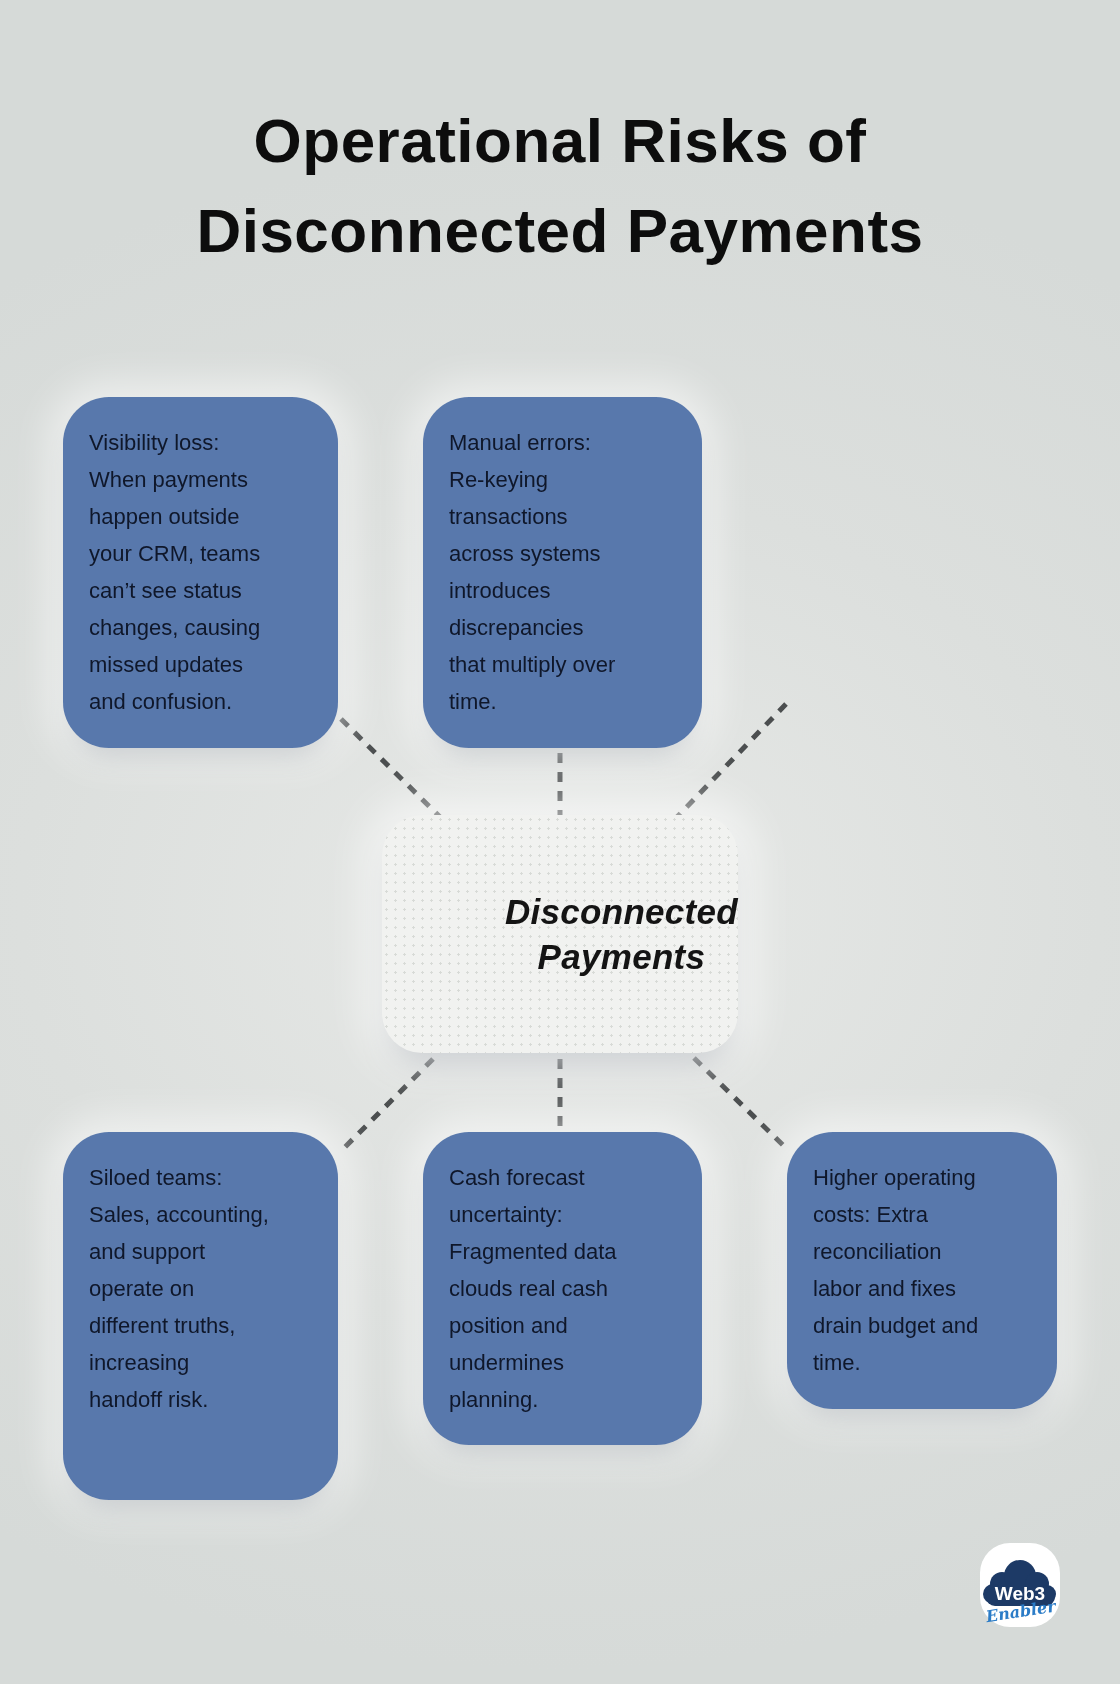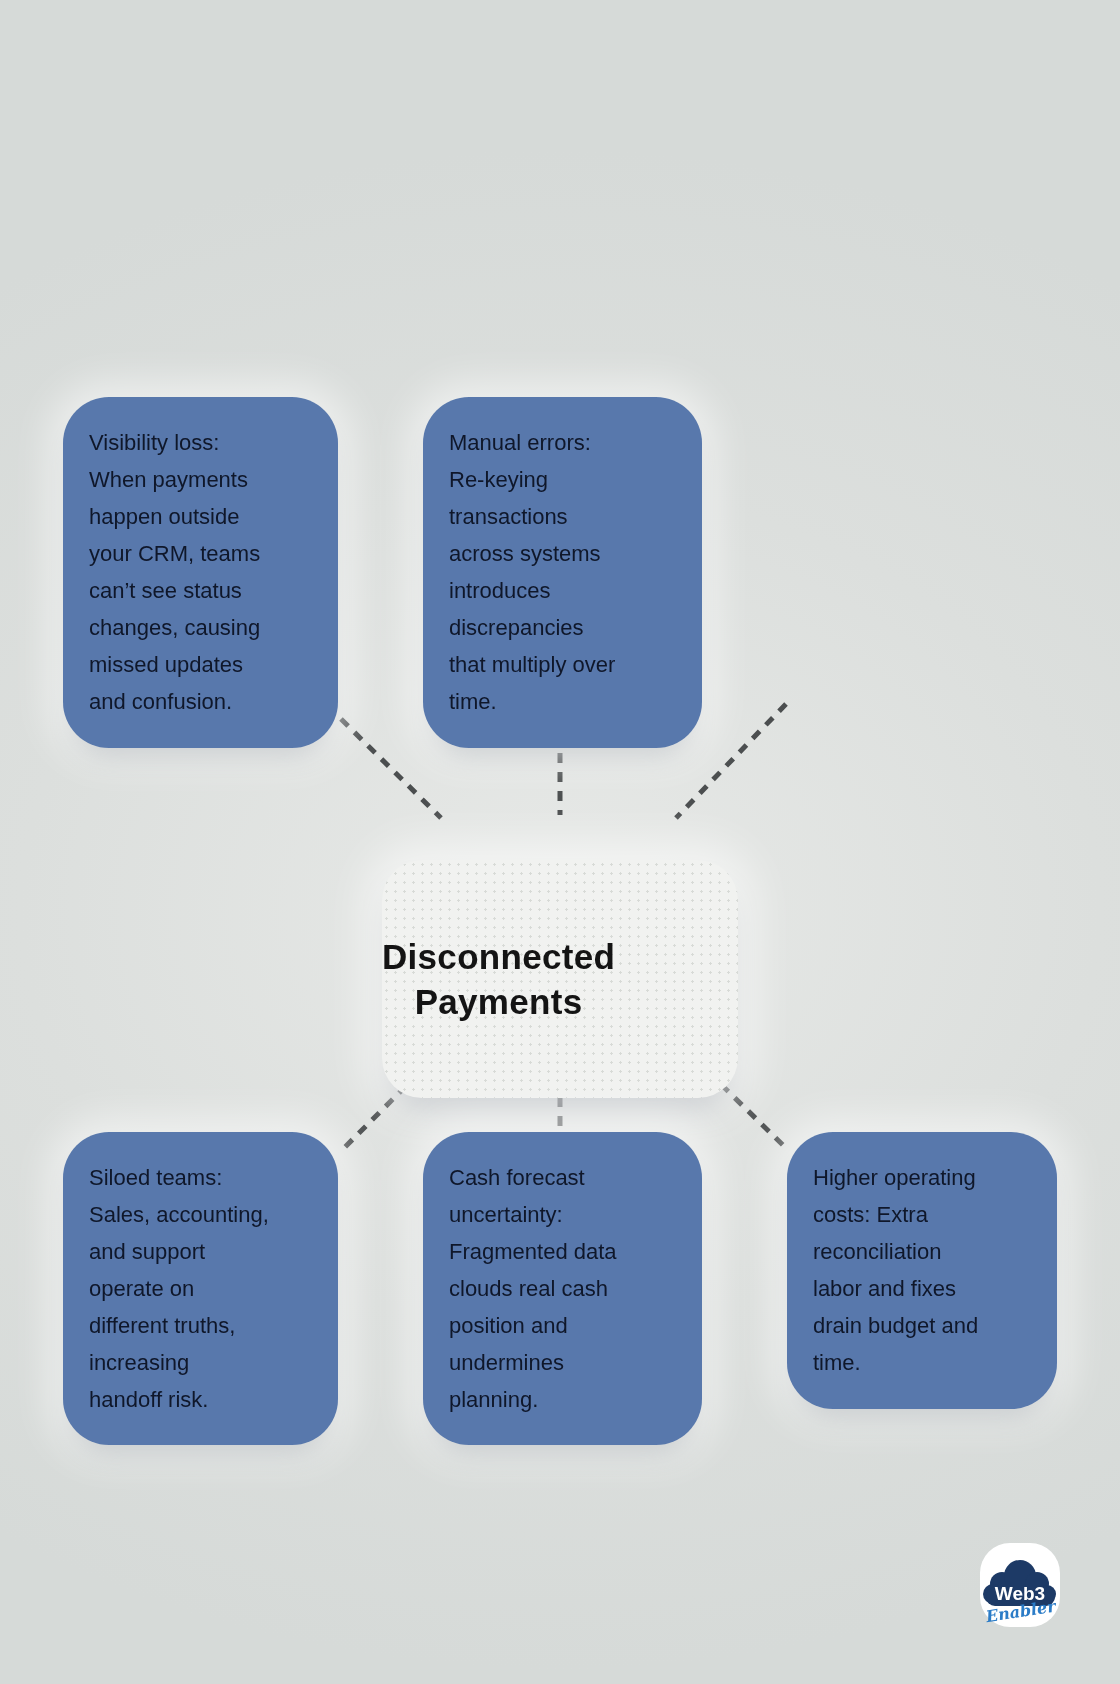--- a/index.html
+++ b/index.html
@@ -33,48 +33,51 @@
   }
   .risk-box p{
     margin:0;
     color:#0f172a;
     font-size:22px;line-height:37px;
     white-space:pre-line;
   }
   .pos-top-left{left:63px;top:397px;width:275px;height:351px;}
   .pos-top-middle{left:423px;top:397px;width:279px;height:351px;}
   .pos-top-right{left:787px;top:397px;width:278px;height:311px;}
-  .pos-bottom-left{left:63px;top:1132px;width:275px;height:313px;}
+  .pos-bottom-left{left:63px;top:1132px;width:275px;height:368px;}
   .pos-bottom-middle{left:423px;top:1132px;width:279px;height:313px;}
   .pos-bottom-right{left:787px;top:1132px;width:270px;height:277px;}
   .center-node{
-    position:absolute;left:382px;top:860px;width:356px;height:238px;
+    position:absolute;left:382px;top:815px;width:356px;height:238px;
     background-color:#f1f2f0;
     background-image:radial-gradient(rgba(150,156,150,0.28) 1.2px, transparent 1.4px);
     background-size:9px 9px;
     border-radius:40px;
-    display:flex;align-items:center;justify-content:flex-start;
+    display:flex;align-items:center;justify-content:flex-end;
     box-shadow:0 0 40px 18px rgba(255,255,255,0.55), 0 20px 30px -14px rgba(80,90,105,0.5);
+    font-style:italic;
   }
   .center-node h2{
     margin:0;text-align:center;
     font-size:35px;line-height:45px;font-weight:700;color:#141414;
     white-space:pre-line;letter-spacing:.3px;
   }
   .logo{
     position:absolute;left:980px;top:1543px;width:80px;height:84px;
     background:#ffffff;
     display:flex;align-items:center;justify-content:center;border-radius:30px;
   }
 </style>
 </head>
 <body>
 
 <div class="canvas">
 
+  <h1 class="title">Operational Risks of
+Disconnected Payments</h1>
 
   <svg class="connectors" viewBox="0 0 1120 1684" aria-hidden="true">
     <line x1="341" y1="719" x2="441" y2="818" stroke="#4b4e4f" stroke-width="5" stroke-dasharray="10 9"></line>
     <line x1="560" y1="753" x2="560" y2="815" stroke="#4b4e4f" stroke-width="5" stroke-dasharray="10 9"></line>
     <line x1="786" y1="704" x2="676" y2="818" stroke="#4b4e4f" stroke-width="5" stroke-dasharray="10 9"></line>
     <line x1="433" y1="1059" x2="342" y2="1150" stroke="#4b4e4f" stroke-width="5" stroke-dasharray="10 9"></line>
     <line x1="560" y1="1059" x2="560" y2="1128" stroke="#4b4e4f" stroke-width="5" stroke-dasharray="10 9"></line>
     <line x1="694" y1="1058" x2="786" y2="1148" stroke="#4b4e4f" stroke-width="5" stroke-dasharray="10 9"></line>
   </svg>
 

